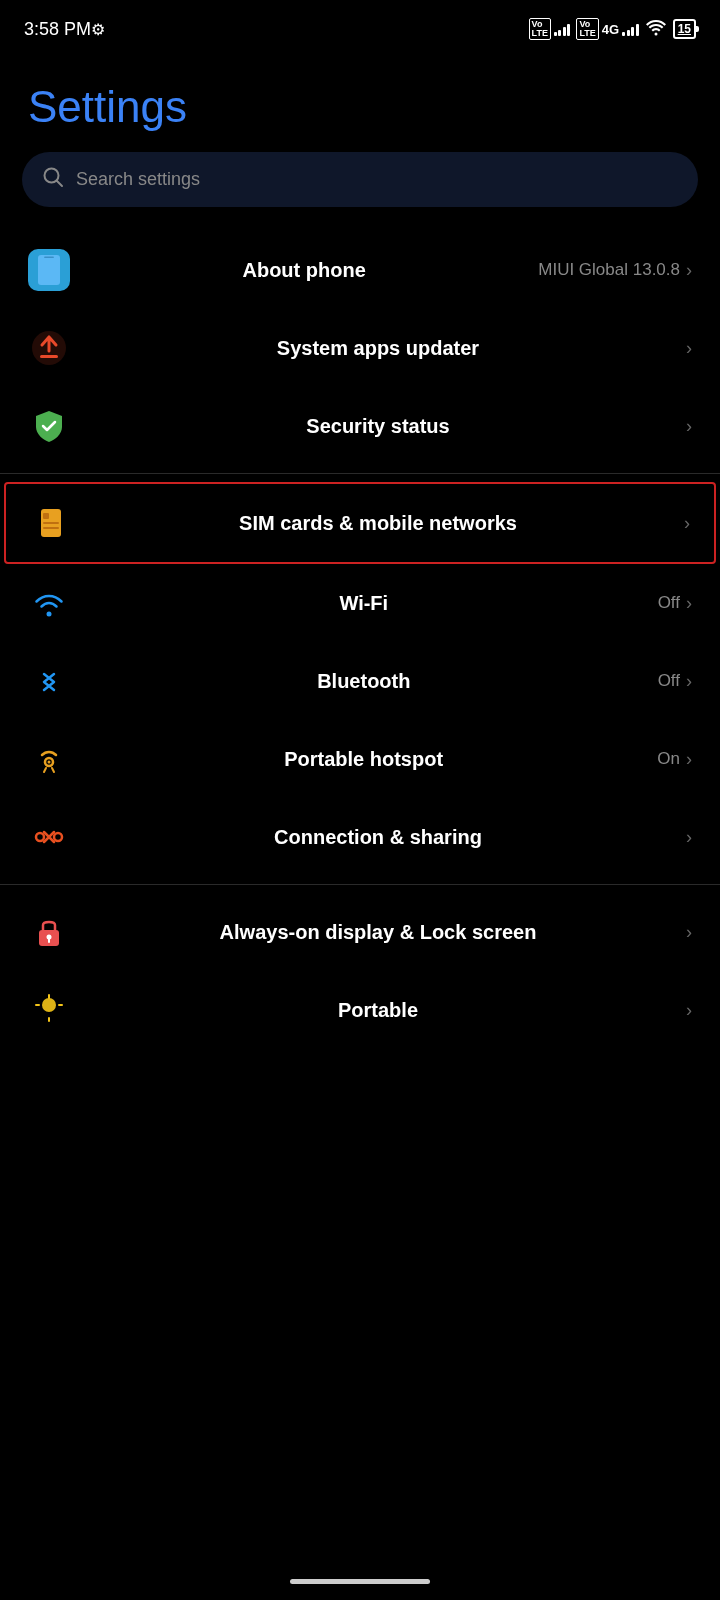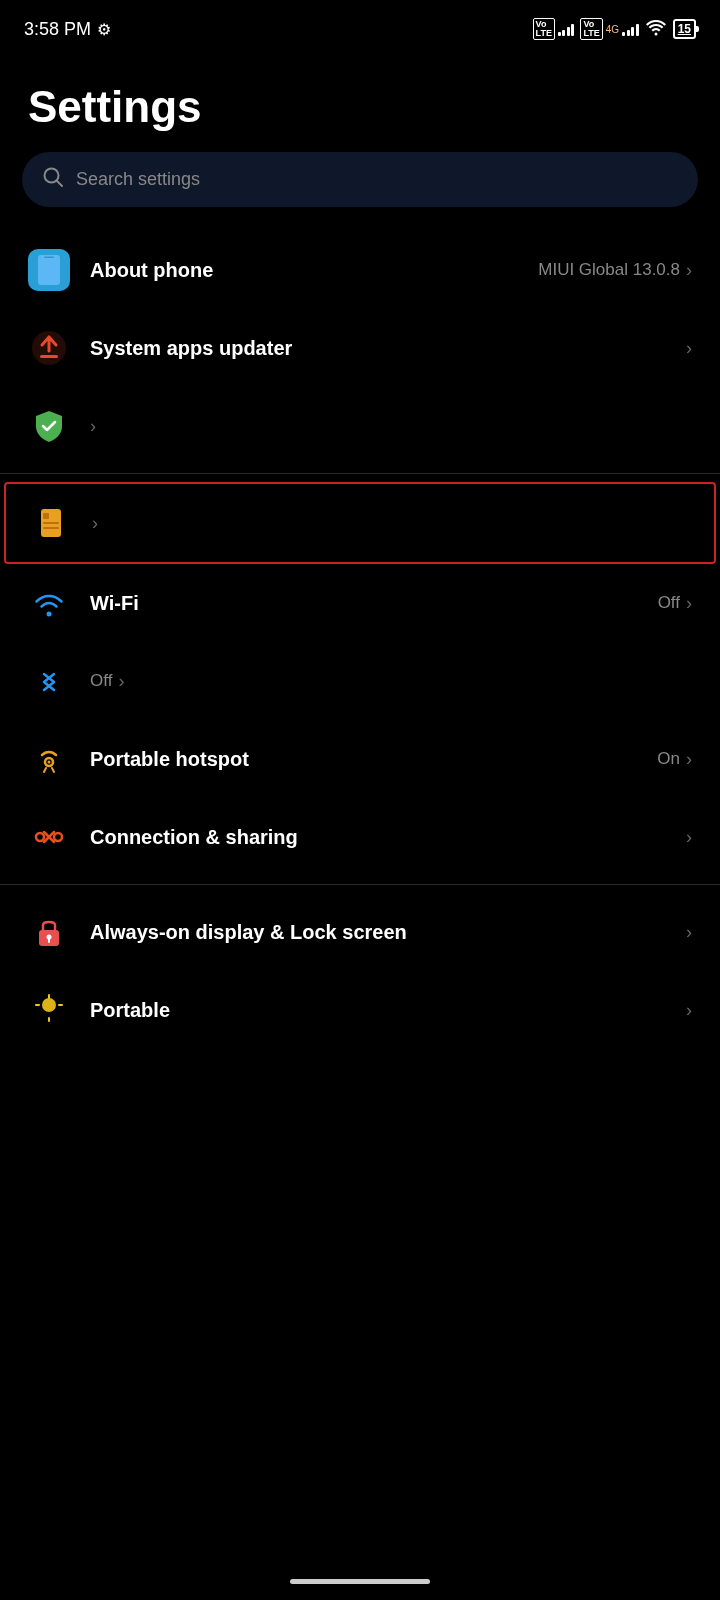--- a/index.html
+++ b/index.html
@@ -23,21 +23,21 @@
       padding: 14px 24px 8px 24px;
       height: 52px;
     }
 
     .status-time {
       font-size: 18px;
       font-weight: 500;
       color: #fff;
       display: flex;
       align-items: center;
-      gap: 6px;
+      gap: 0;
     }
 
     .status-icons {
       display: flex;
       align-items: center;
       gap: 6px;
       padding-left: 8px;
     }
 
     .signal-group {
@@ -68,23 +68,23 @@
       background: #fff;
       width: 3px;
       border-radius: 1px;
     }
     .signal-bars span:nth-child(1) { height: 4px; }
     .signal-bars span:nth-child(2) { height: 6px; }
     .signal-bars span:nth-child(3) { height: 9px; }
     .signal-bars span:nth-child(4) { height: 12px; }
 
     .network-type {
-      font-size: 10px;
-      font-weight: normal;
-      color: #fdba74;
+      font-size: 13px;
+      font-weight: bold;
+      color: #ffffff;
     }
 
     .wifi-icon {
       font-size: 16px;
     }
 
     .battery-icon {
       border: 2px solid #fff;
       border-radius: 3px;
       padding: 1px 3px;
@@ -105,22 +105,22 @@
       transform: translateY(-50%);
       width: 3px;
       height: 6px;
       background: #fff;
       border-radius: 0 2px 2px 0;
     }
 
     
     .page-title {
       font-size: 44px;
-      font-weight: 700;
-      color: #ffffff;
+      font-weight: 400;
+      color: #3b82f6;
       padding: 30px 28px 20px 28px;
     }
 
     
     .search-bar {
       margin: 0 22px 24px 22px;
       background: #0f172a;
       border-radius: 32px;
       display: flex;
       align-items: center;
@@ -144,20 +144,21 @@
     }
 
     .settings-item {
       display: flex;
       align-items: center;
       padding: 18px 28px;
       gap: 20px;
       cursor: pointer;
       position: relative;
       min-height: 78px;
+      text-align: center;
     }
 
     .item-icon {
       width: 42px;
       height: 42px;
       border-radius: 10px;
       display: flex;
       align-items: center;
       justify-content: center;
       flex-shrink: 0;
@@ -314,40 +315,46 @@
     </div>
   </div>
 
   <div class="settings-item">
     <div class="item-icon">
       <svg width="38" height="38" viewBox="0 0 38 38" fill="none">
         <path d="M19 4 L32 9 L32 20 C32 27 25 33 19 35 C13 33 6 27 6 20 L6 9 Z" fill="#4caf50"></path>
         <path d="M13 19 L17 23 L25 15" stroke="white" stroke-width="2.5" stroke-linecap="round" stroke-linejoin="round"></path>
       </svg>
     </div>
+    <div class="item-content">
+      <span class="item-label">Security status</span>
+    </div>
     <div class="item-right">
       <span class="chevron">›</span>
     </div>
   </div>
 
 </div>
 
 <div class="divider"></div>
 
 <div class="settings-section">
 
   <div class="settings-item highlighted">
     <div class="item-icon">
       <svg width="36" height="36" viewBox="0 0 36 36" fill="none">
         <rect x="8" y="4" width="20" height="28" rx="3" fill="#e8a020"></rect>
         <rect x="10" y="8" width="6" height="6" rx="1" fill="#c07010"></rect>
         <rect x="10" y="17" width="16" height="2" rx="1" fill="#c07010"></rect>
         <rect x="10" y="22" width="16" height="2" rx="1" fill="#c07010"></rect>
       </svg>
     </div>
+    <div class="item-content">
+      <span class="item-label">SIM cards &amp; mobile networks</span>
+    </div>
     <div class="item-right">
       <span class="chevron">›</span>
     </div>
   </div>
 
   <div class="settings-item">
     <div class="item-icon">
       <svg width="38" height="38" viewBox="0 0 38 38" fill="none">
         <circle cx="19" cy="30" r="2.5" fill="#2196f3"></circle>
         <path d="M11.5 22.5 C13.8 20.2 16.8 19 19 19 C21.2 19 24.2 20.2 26.5 22.5" stroke="#2196f3" stroke-width="2.5" stroke-linecap="round" fill="none"></path>
@@ -361,20 +368,23 @@
       <span>Off</span>
       <span class="chevron">›</span>
     </div>
   </div>
 
   <div class="settings-item">
     <div class="item-icon">
       <svg width="38" height="38" viewBox="0 0 38 38" fill="none">
         <path d="M14 12 L24 20 L14 28 M24 12 L14 20 L24 28" stroke="#2196f3" stroke-width="2.5" stroke-linecap="round" stroke-linejoin="round" fill="none"></path>
       </svg>
+    </div>
+    <div class="item-content">
+      <span class="item-label">Bluetooth</span>
     </div>
     <div class="item-right">
       <span>Off</span>
       <span class="chevron">›</span>
     </div>
   </div>
 
   <div class="settings-item">
     <div class="item-icon">
       <svg width="38" height="38" viewBox="0 0 38 38" fill="none">

